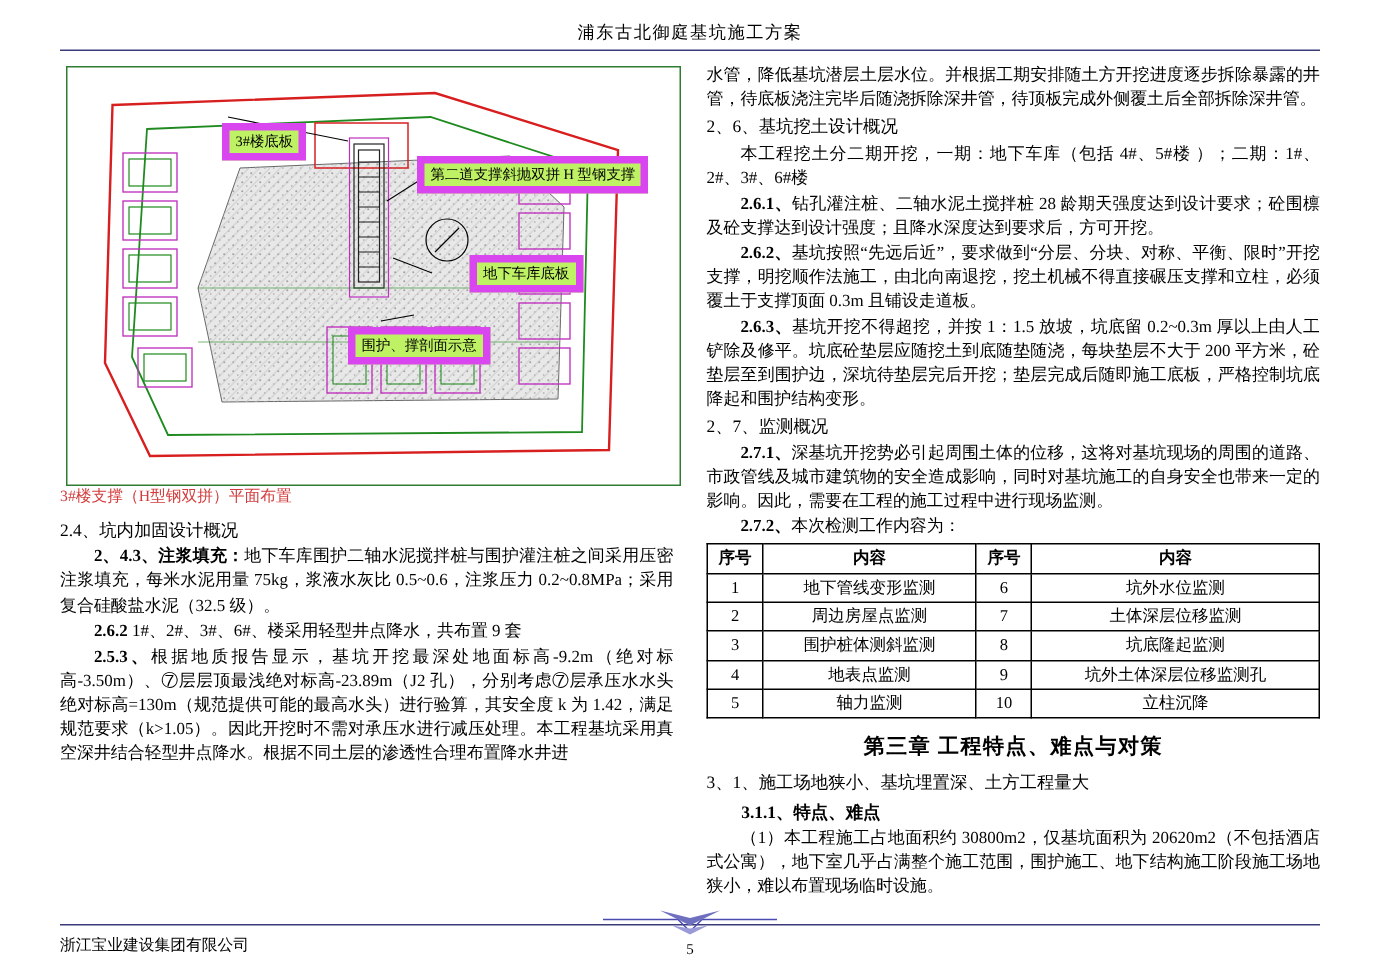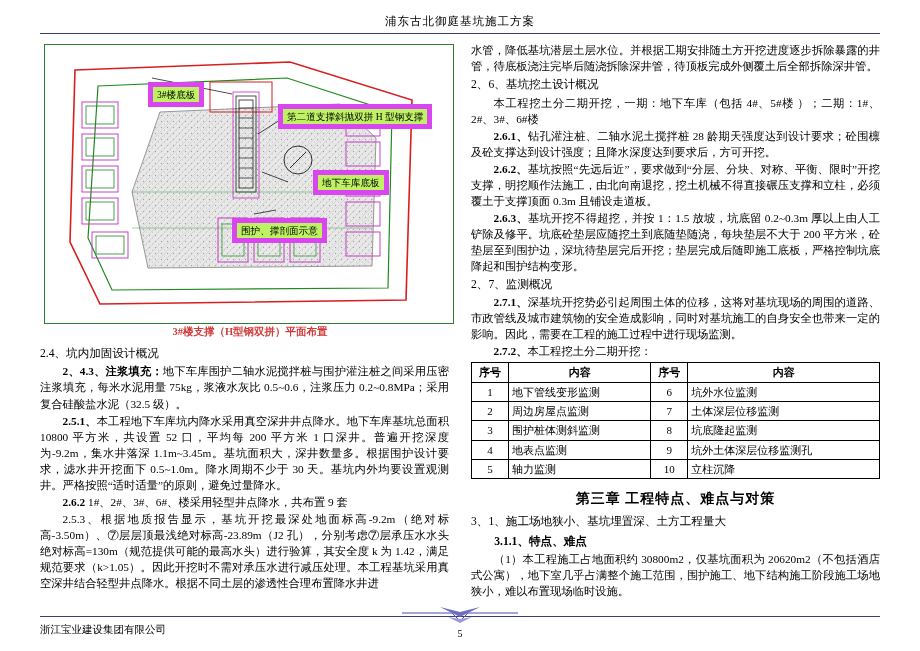--- a/index.html
+++ b/index.html
@@ -119,23 +119,23 @@
     top: 2px;
     width: 408px;
     height: 278px;
     border: 1px solid #2e7d32;
   }
   .fig-caption {
     position: absolute;
     bottom: 2px;
     left: 0;
     width: 420px;
-    text-align: center;
+    text-align: left;
     font-size: 10.5px;
-    font-weight: bold;
+    font-weight: normal;
     color: #d23c3c;
     margin-top: 20px;
   }
   .callout {
     position: absolute;
     border: 5px solid #d946ef;
     background: #bef264;
     font-size: 9.6px;
     font-weight: normal;
     padding: 2px 4px;
@@ -151,21 +151,21 @@
     margin-top: 3px;
   }
   table.watchtable th,
   table.watchtable td {
     border: 1px solid #000;
     padding: 2px 3px;
     text-align: center;
     line-height: 1.3;
   }
   table.watchtable th { font-weight: bold; }
-  table.watchtable td.lbl { text-align: left; }
+  table.watchtable td.lbl { text-align: center; }
   .num-col { width: 30px; }
 </style>
 </head>
 <body>
 
 <div class="page">
 
   <div class="header">浦东古北御庭基坑施工方案</div>
   <div class="header-rule"></div>
 
@@ -275,27 +275,24 @@
 
         <div class="fig-caption">3#楼支撑（H型钢双拼）平面布置</div>
       </div>
 
       <div class="h3">2.4、坑内加固设计概况</div>
       <div class="p">
         <span style="font-weight:bold">2、4.3、注浆填充：</span><span>地下车库围护二轴水泥搅拌桩与围护灌注桩之间采用压密注浆填充，每米水泥用量 75kg，浆液水灰比 0.5~0.6，注浆压力 0.2~0.8MPa；采用复合硅酸盐水泥（32.5 级）。</span>
       </div>
 
       <div class="p">
-        <span style="font-weight:bold">2.5.1、</span><span>本工程地下车库坑内降水采用真空深井井点降水。地下车库基坑总面积 10800 平方米，共设置 52 口，平均每 200 平方米 1 口深井。普遍开挖深度为-9.2m，集水井落深 1.1m~3.45m。基坑面积大，深井数量多。根据围护设计要求，滤水井开挖面下 0.5~1.0m。降水周期不少于 30 天。基坑内外均要设置观测井。严格按照“适时适量”的原则，避免过量降水。</span>
-      </div>
-      <div class="p">
         <span style="font-weight:bold">2.6.2</span>&nbsp;<span>1#、2#、3#、6#、楼采用轻型井点降水，共布置 9 套</span>
       </div>
       <div class="p">
-        <span style="font-weight:normal">2.5.3、</span><span>根据地质报告显示，基坑开挖最深处地面标高-9.2m（绝对标高-3.50m）、⑦层层顶最浅绝对标高-23.89m（J2 孔），分别考虑⑦层承压水水头绝对标高=130m（规范提供可能的最高水头）进行验算，其安全度 k 为 1.42，满足规范要求（k&gt;1.05）。因此开挖时不需对承压水进行减压处理。本工程基坑采用真空深井结合轻型井点降水。根据不同土层的渗透性合理布置降水井进</span>
+        <span style="font-weight:bold">2.5.3、</span><span>根据地质报告显示，基坑开挖最深处地面标高-9.2m（绝对标高-3.50m）、⑦层层顶最浅绝对标高-23.89m（J2 孔），分别考虑⑦层承压水水头绝对标高=130m（规范提供可能的最高水头）进行验算，其安全度 k 为 1.42，满足规范要求（k&gt;1.05）。因此开挖时不需对承压水进行减压处理。本工程基坑采用真空深井结合轻型井点降水。根据不同土层的渗透性合理布置降水井进</span>
       </div>
     </div>
 
     <div class="col">
 
       <div class="p noind">水管，降低基坑潜层土层水位。并根据工期安排随土方开挖进度逐步拆除暴露的井管，待底板浇注完毕后随浇拆除深井管，待顶板完成外侧覆土后全部拆除深井管。</div>
 
       <div class="h3">2、6、基坑挖土设计概况</div>
       <div class="p">本工程挖土分二期开挖，一期：地下车库（包括 4#、5#楼 ）；二期：1#、2#、3#、6#楼</div>
       <div class="p">
@@ -306,21 +303,21 @@
       </div>
       <div class="p">
         <span style="font-weight:bold">2.6.3、</span><span>基坑开挖不得超挖，并按 1：1.5 放坡，坑底留 0.2~0.3m 厚以上由人工铲除及修平。坑底砼垫层应随挖土到底随垫随浇，每块垫层不大于 200 平方米，砼垫层至到围护边，深坑待垫层完后开挖；垫层完成后随即施工底板，严格控制坑底降起和围护结构变形。</span>
       </div>
 
       <div class="h3">2、7、监测概况</div>
       <div class="p">
         <span style="font-weight:bold">2.7.1、</span><span>深基坑开挖势必引起周围土体的位移，这将对基坑现场的周围的道路、市政管线及城市建筑物的安全造成影响，同时对基坑施工的自身安全也带来一定的影响。因此，需要在工程的施工过程中进行现场监测。</span>
       </div>
       <div class="p">
-        <span style="font-weight:bold">2.7.2、</span><span>本工程挖土分二期开挖：</span>
+        <span style="font-weight:bold">2.7.2、</span><span>本次检测工作内容为：</span>
       </div>
 
       <table class="watchtable">
         <thead>
           <tr>
             <th class="num-col">序号</th>
             <th>内容</th>
             <th class="num-col">序号</th>
             <th>内容</th>
           </tr>

